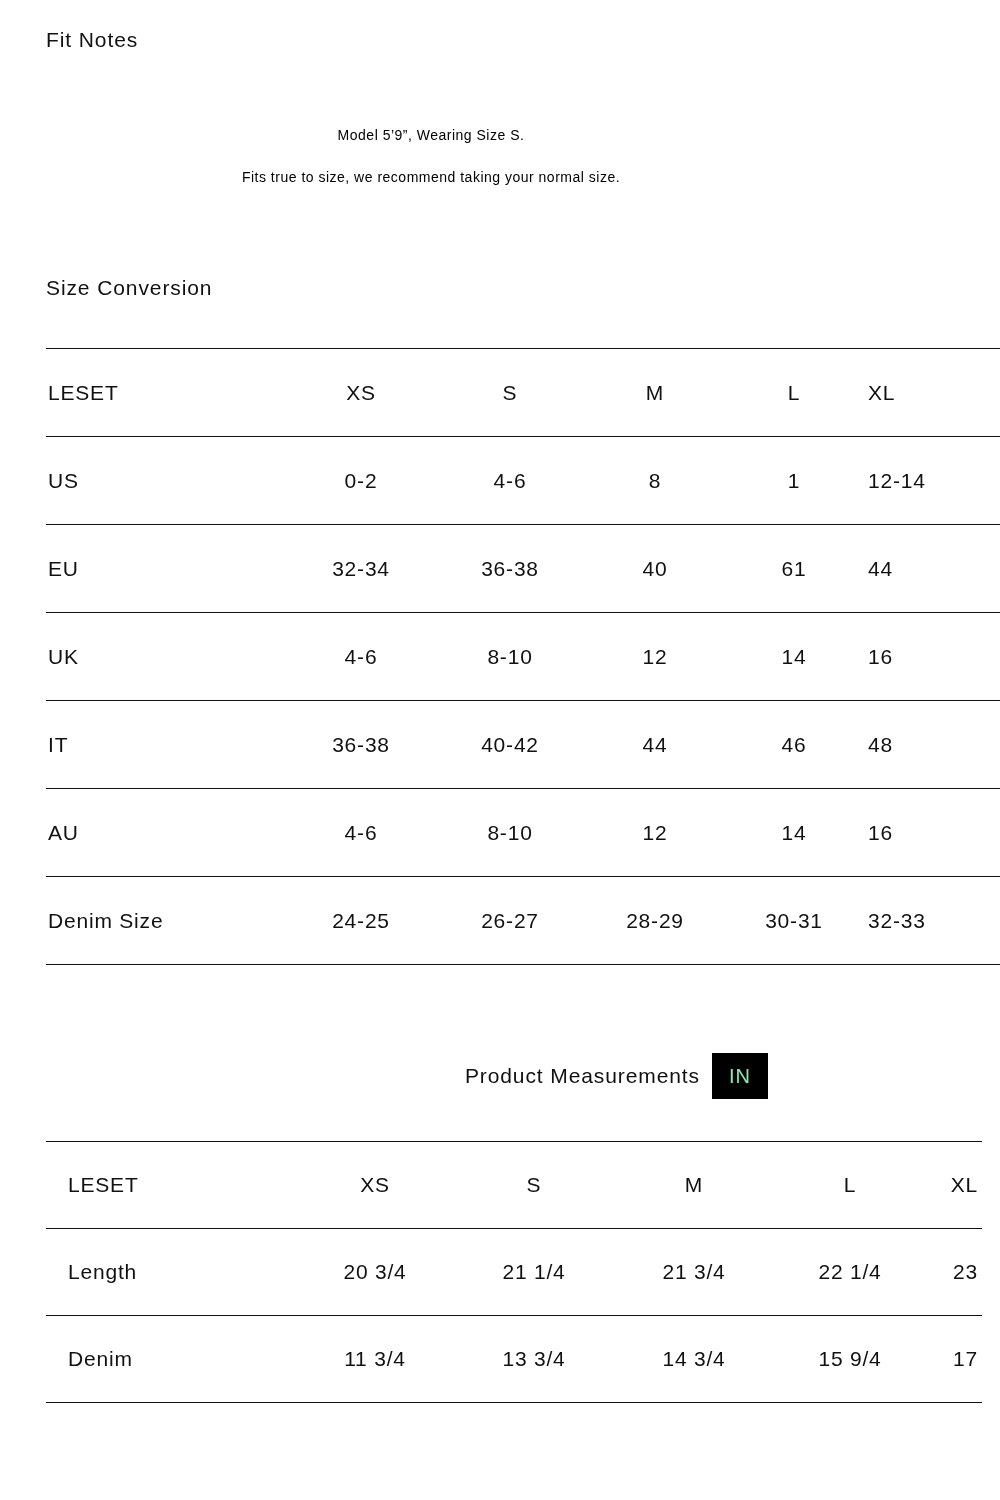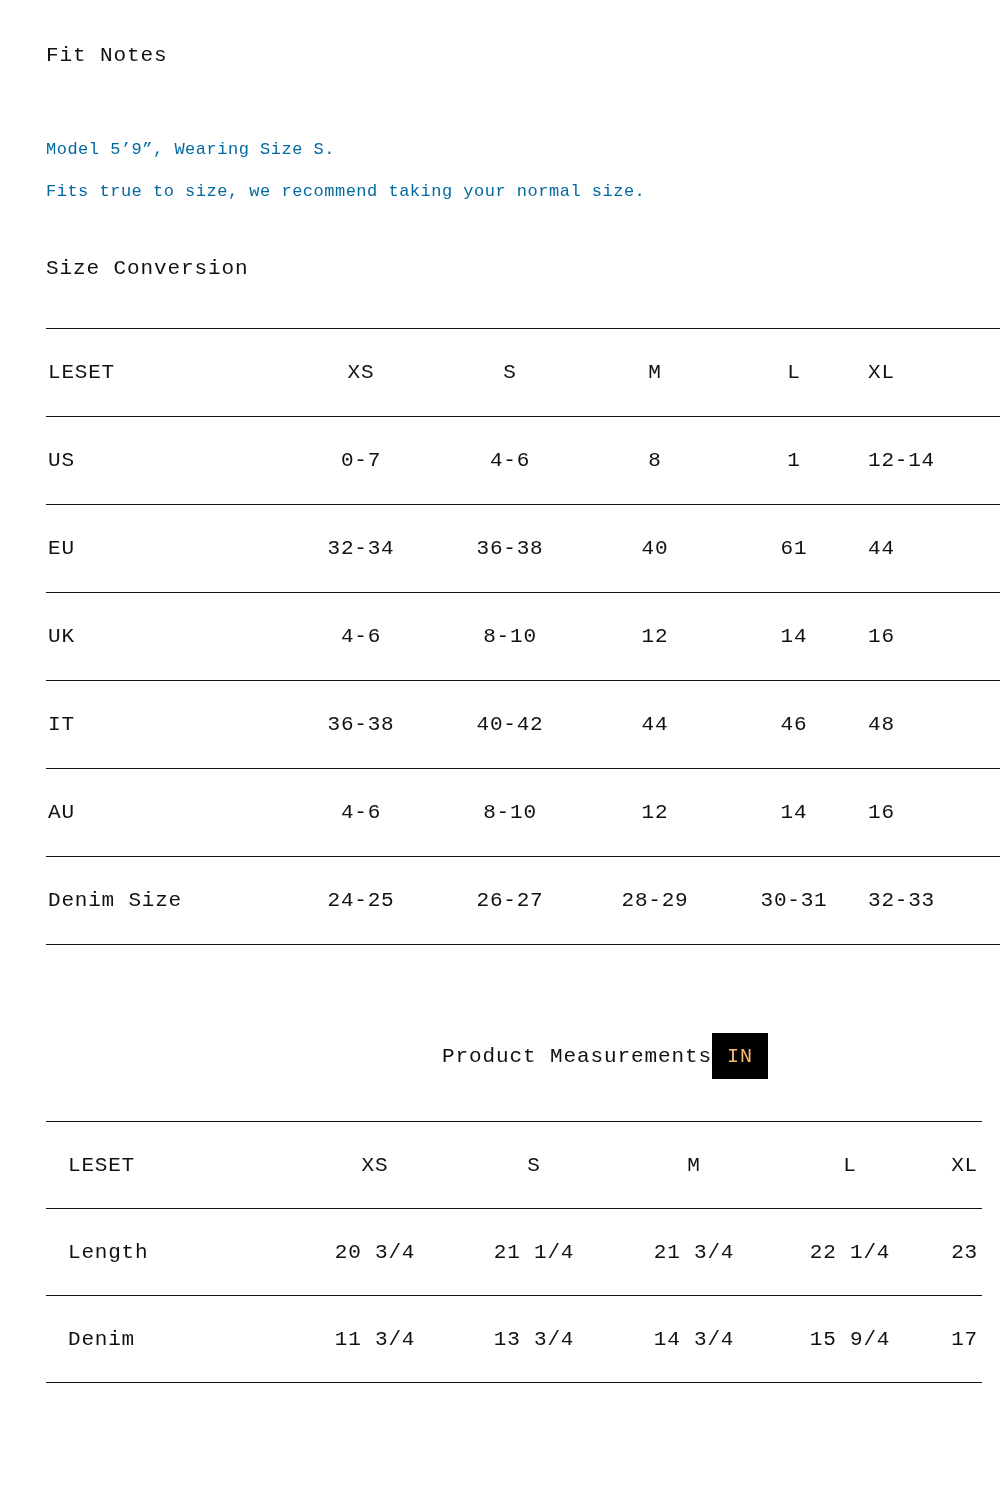--- a/index.html
+++ b/index.html
@@ -12,48 +12,48 @@
     height: 1500px;
     font-family: "Liberation Sans", sans-serif;
     color: #111111;
     -webkit-font-smoothing: antialiased;
   }
   .page {
     position: relative;
     width: 862px;
     height: 1500px;
     box-sizing: border-box;
-    padding: 16px 46px;
-    font-family: Liberation Mono, monospace;
+    padding: 0 46px;
   }
   .fit-notes-title {
     font-size: 21px;
     letter-spacing: 0.9px;
     font-weight: 400;
     color: #111;
     padding-top: 28px;
     margin: 0;
   }
   .fit-notes-body {
     margin-top: 62px;
-    font-size: 17px;
+    font-size: 14px;
     letter-spacing: 0.5px;
     line-height: 42px;
-    color: #0369a1;
+    color: #000000;
+    text-align: center;
   }
   .fit-notes-body div {
     white-space: nowrap;
   }
   .section-title {
     font-size: 21px;
     letter-spacing: 0.9px;
     color: #111;
   }
   .conversion-title {
-    margin-top: 44px;
+    margin-top: 78px;
   }
   table {
     width: 100%;
     border-collapse: collapse;
     table-layout: fixed;
   }
   .conv-table {
     margin-top: 48px;
   }
   .conv-table th, .conv-table td {
@@ -93,24 +93,25 @@
   }
   .unit-btn {
     width: 56px;
     height: 46px;
     display: flex;
     align-items: center;
     justify-content: center;
     font-size: 20px;
     letter-spacing: 1px;
     background: #000;
-    color: #fdba74;
+    color: #86efac;
     cursor: pointer;
     user-select: none;
     margin-right: 48px;
+    margin-left: 12px;
   }
   .meas-table {
     margin-top: 42px;
   }
   .meas-table th, .meas-table td {
     border-top: 1.6px solid #111;
     font-weight: 400;
     font-size: 21px;
     letter-spacing: 0.8px;
     color: #111;
@@ -153,21 +154,21 @@
         <th class="c-xs">XS</th>
         <th class="c-s">S</th>
         <th class="c-m">M</th>
         <th class="c-l">L</th>
         <th class="c-xl">XL</th>
       </tr>
     </thead>
     <tbody>
       <tr>
         <td class="c-label">US</td>
-        <td class="c-xs">0-7</td>
+        <td class="c-xs">0-2</td>
         <td class="c-s">4-6</td>
         <td class="c-m">8</td>
         <td class="c-l">1</td>
         <td class="c-xl">12-14</td>
       </tr>
       <tr>
         <td class="c-label">EU</td>
         <td class="c-xs">32-34</td>
         <td class="c-s">36-38</td>
         <td class="c-m">40</td>

